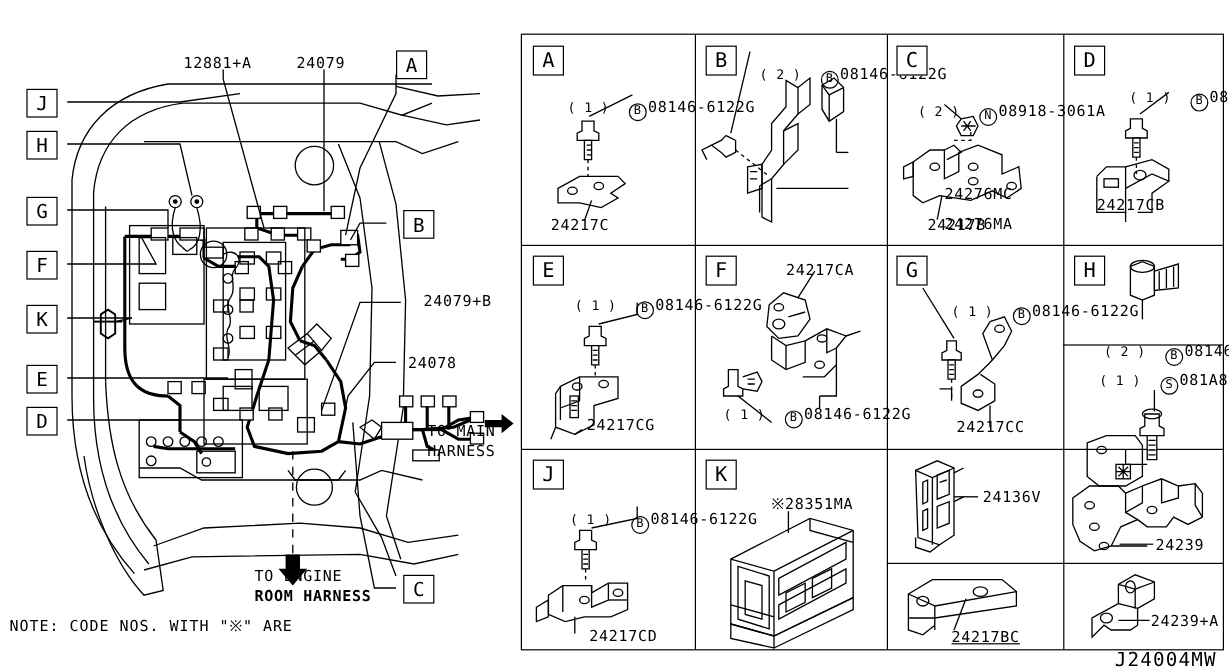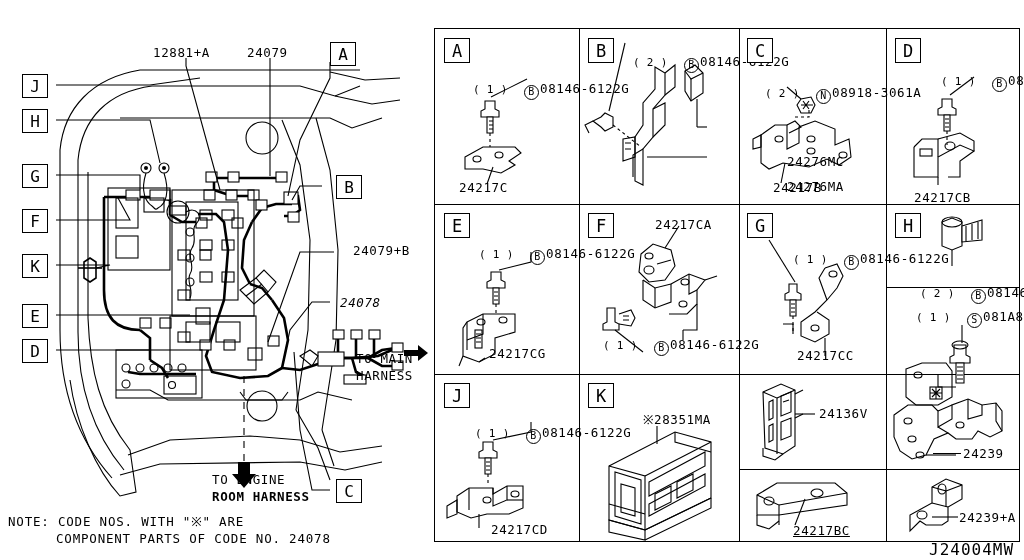--- a/index.html
+++ b/index.html
@@ -230,29 +230,28 @@
   <div class="keybox" style="left:336px;top:175px;">
       <span>B</span>
     </div>
   <div class="keybox" style="left:336px;top:479px;">
       <span>C</span>
     </div>
 
   <div class="t" style="left:153px;top:46px;">12881+A</div>
   <div class="t" style="left:247px;top:46px;text-align:center;">24079</div>
   <div class="t" style="left:340px;top:244px;padding-left:13px;">24079+B</div>
-  <div class="t" style="left:340px;top:296px;font-style:italic;">24078</div>
+  <div class="t" style="left:340px;top:296px;">24078</div>
 
   <div class="t" style="left:356px;top:352px;">TO MAIN</div>
   <div class="t" style="left:356px;top:369px;">HARNESS</div>
   <div class="t" style="left:212px;top:473px;">TO ENGINE</div>
   <div class="t" style="left:212px;top:490px;font-weight:bold;">ROOM HARNESS</div>
 
   <div class="t note" style="left:8px;top:514px;">NOTE: CODE NOS. WITH "※" ARE</div>
-  <div class="t note" style="left:56px;top:531px;">COMPONENT PARTS OF CODE NO. 24078</div>
 
   <div id="panels">
 
     <div class="vdiv" style="left:144px;"></div>
     <div class="vdiv" style="left:304px;"></div>
     <div class="vdiv" style="left:451px;"></div>
     <div class="hdiv" style="top:175px;"></div>
     <div class="hdiv" style="top:345px;"></div>
     <div class="hdiv" style="top:258px;left:451px;right:0;"></div>
     <div class="hdiv" style="top:440px;left:451px;right:0;"></div>
@@ -352,21 +351,21 @@
         <path class="s" d="M59 90 L63 90 M59 94 L63 94 M59 98 L63 98"></path>
         <path class="s" stroke-dasharray="3,3" d="M61 102 L61 116"></path>
 
         <path class="s" d="M28 118 L28 148 L52 148 L52 128 L74 116 L88 122 L74 132 L74 148 L62 148"></path>
         <path class="s" d="M28 118 L36 110 L52 110 L52 128"></path>
         <path class="s" d="M52 110 L74 104 L88 112 L88 122"></path>
         <rect class="s" x="34" y="120" width="12" height="7"></rect>
         <ellipse class="s" cx="64" cy="117" rx="5" ry="4"></ellipse>
         <path class="s" d="M52 148 L52 156"></path>
       </svg>
-      <div class="t" style="left:479px;top:162px;">24217CB</div>
+      <div class="t" style="left:479px;top:135px;">24217CB</div>
     </div>
 
     <div>
       <div class="panelkey" style="left:9px;top:184px;">
           <span>E</span>
         </div>
       <div class="t" style="left:30px;top:205px;">
         <span class="circ">B</span><span>08146-6122G</span>
       </div>
       <div class="t sm" style="left:44px;top:220px;">( 1 )</div>

